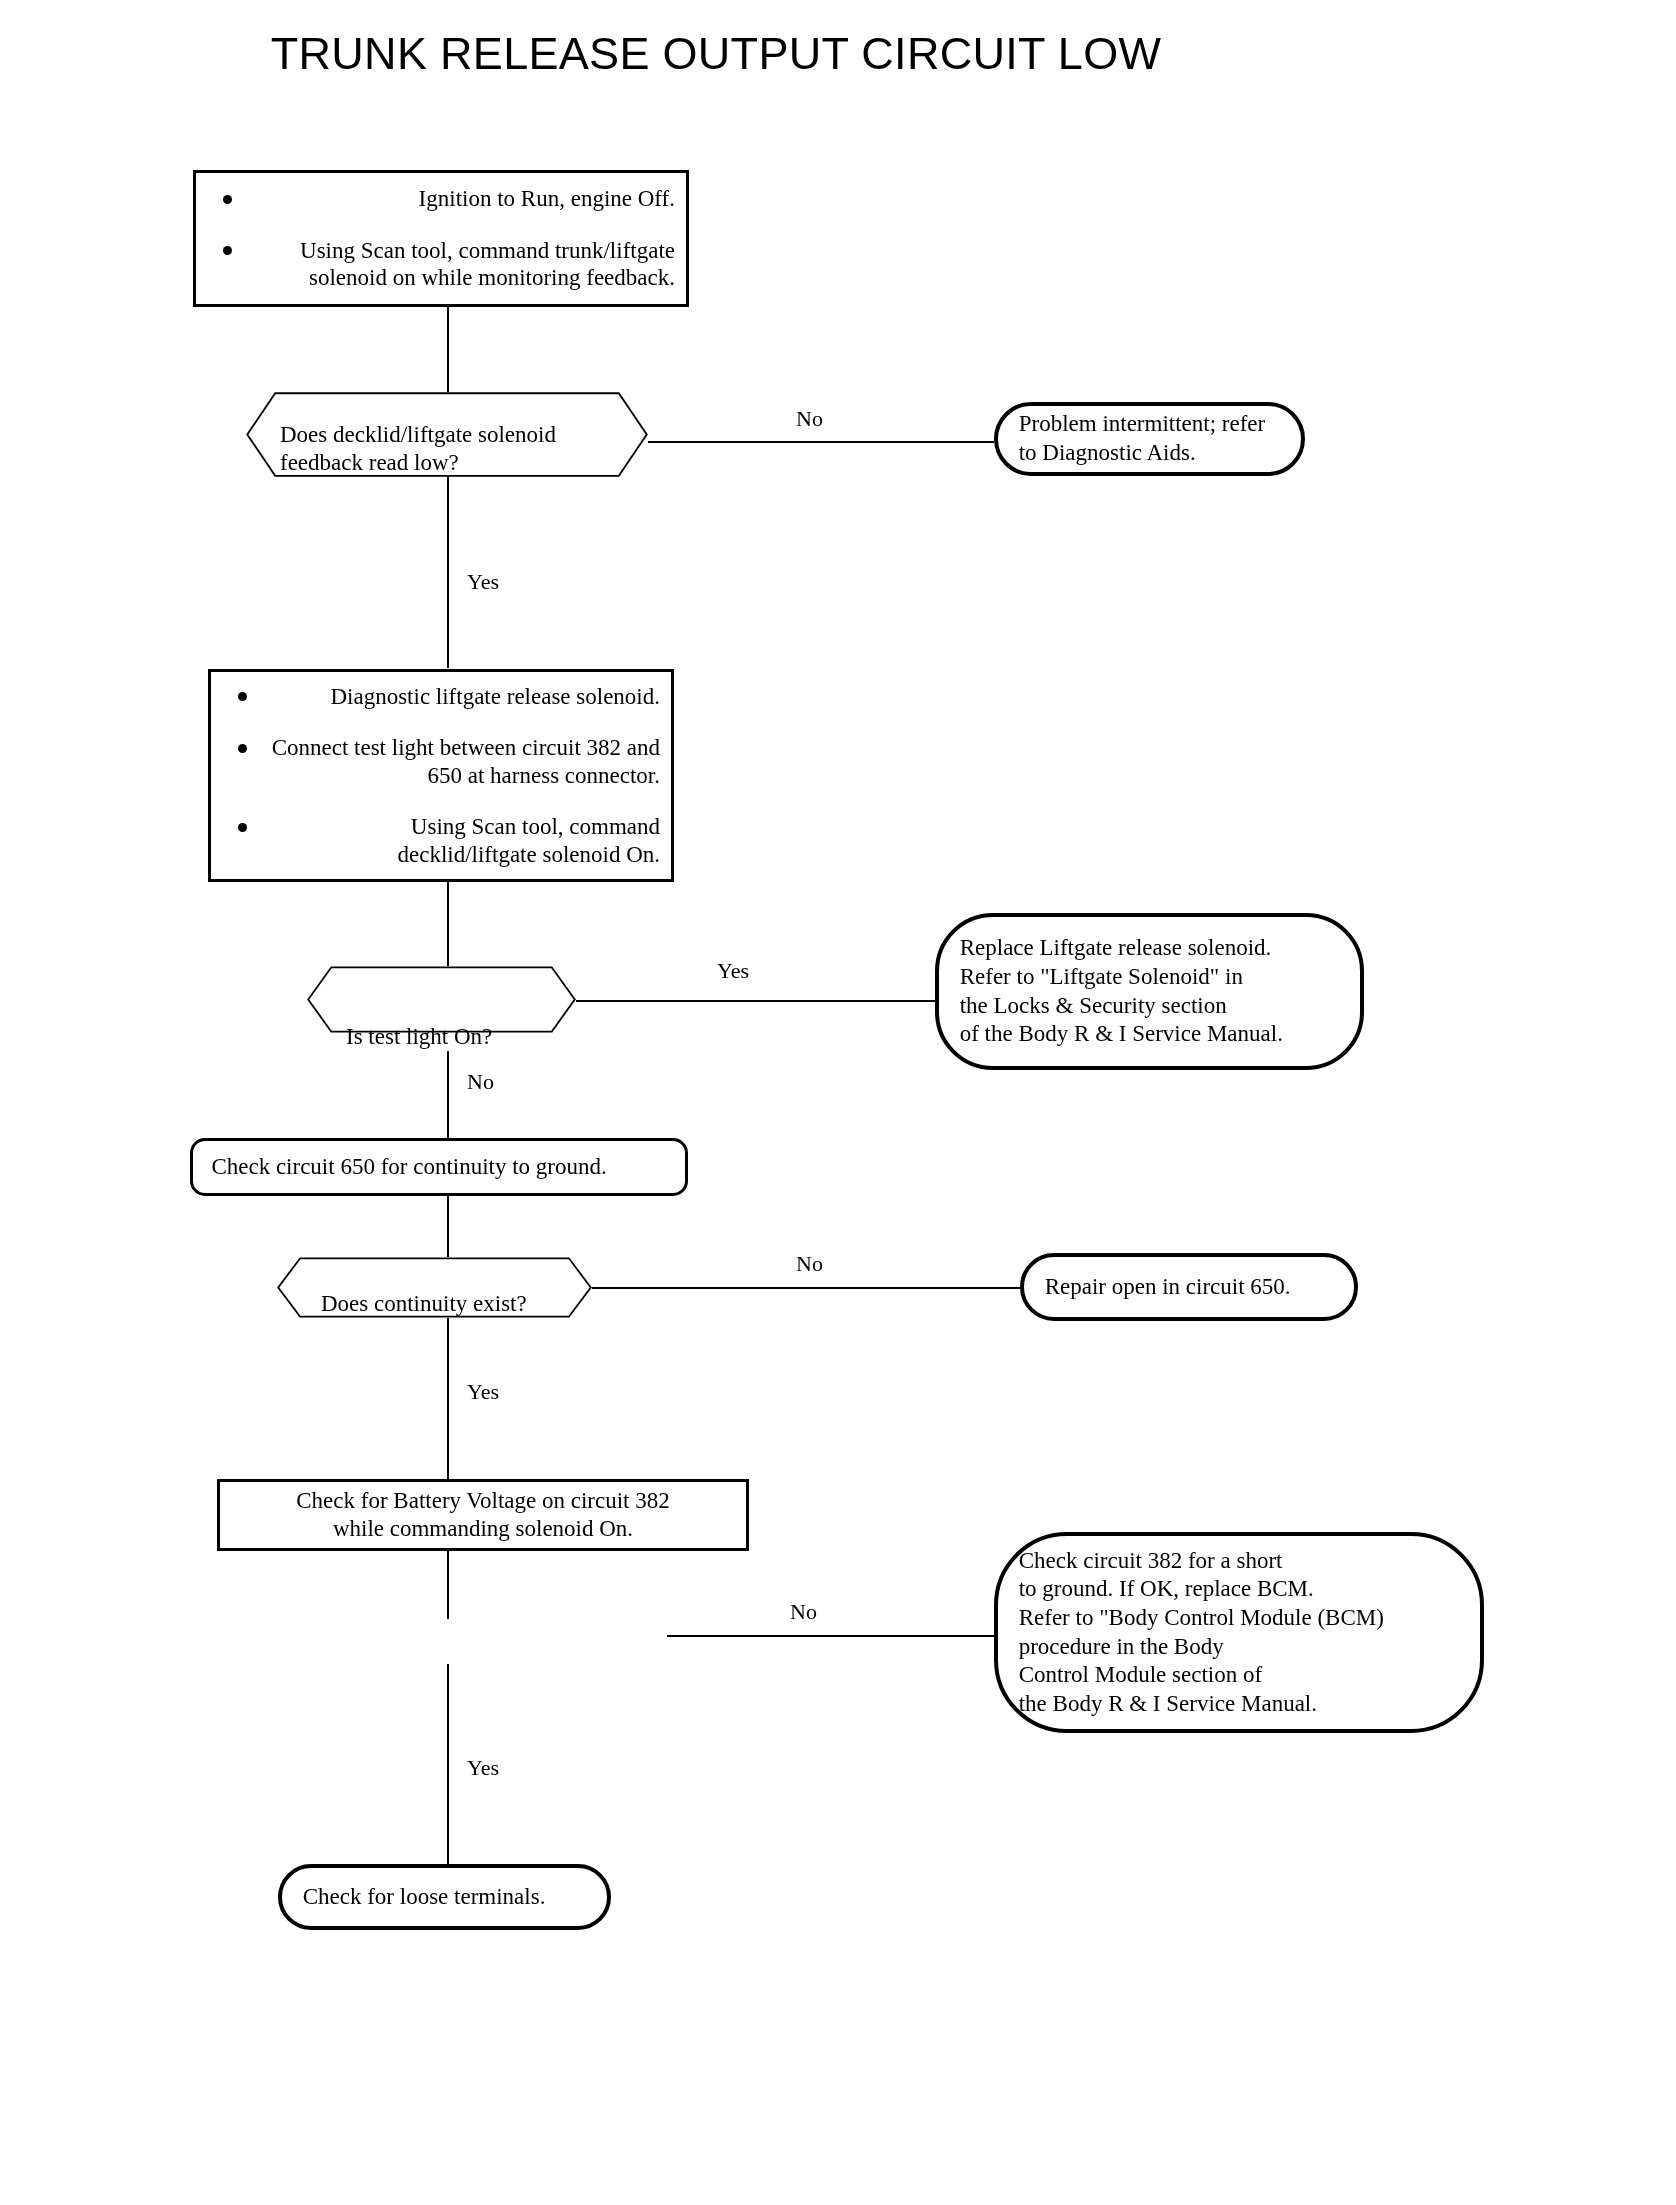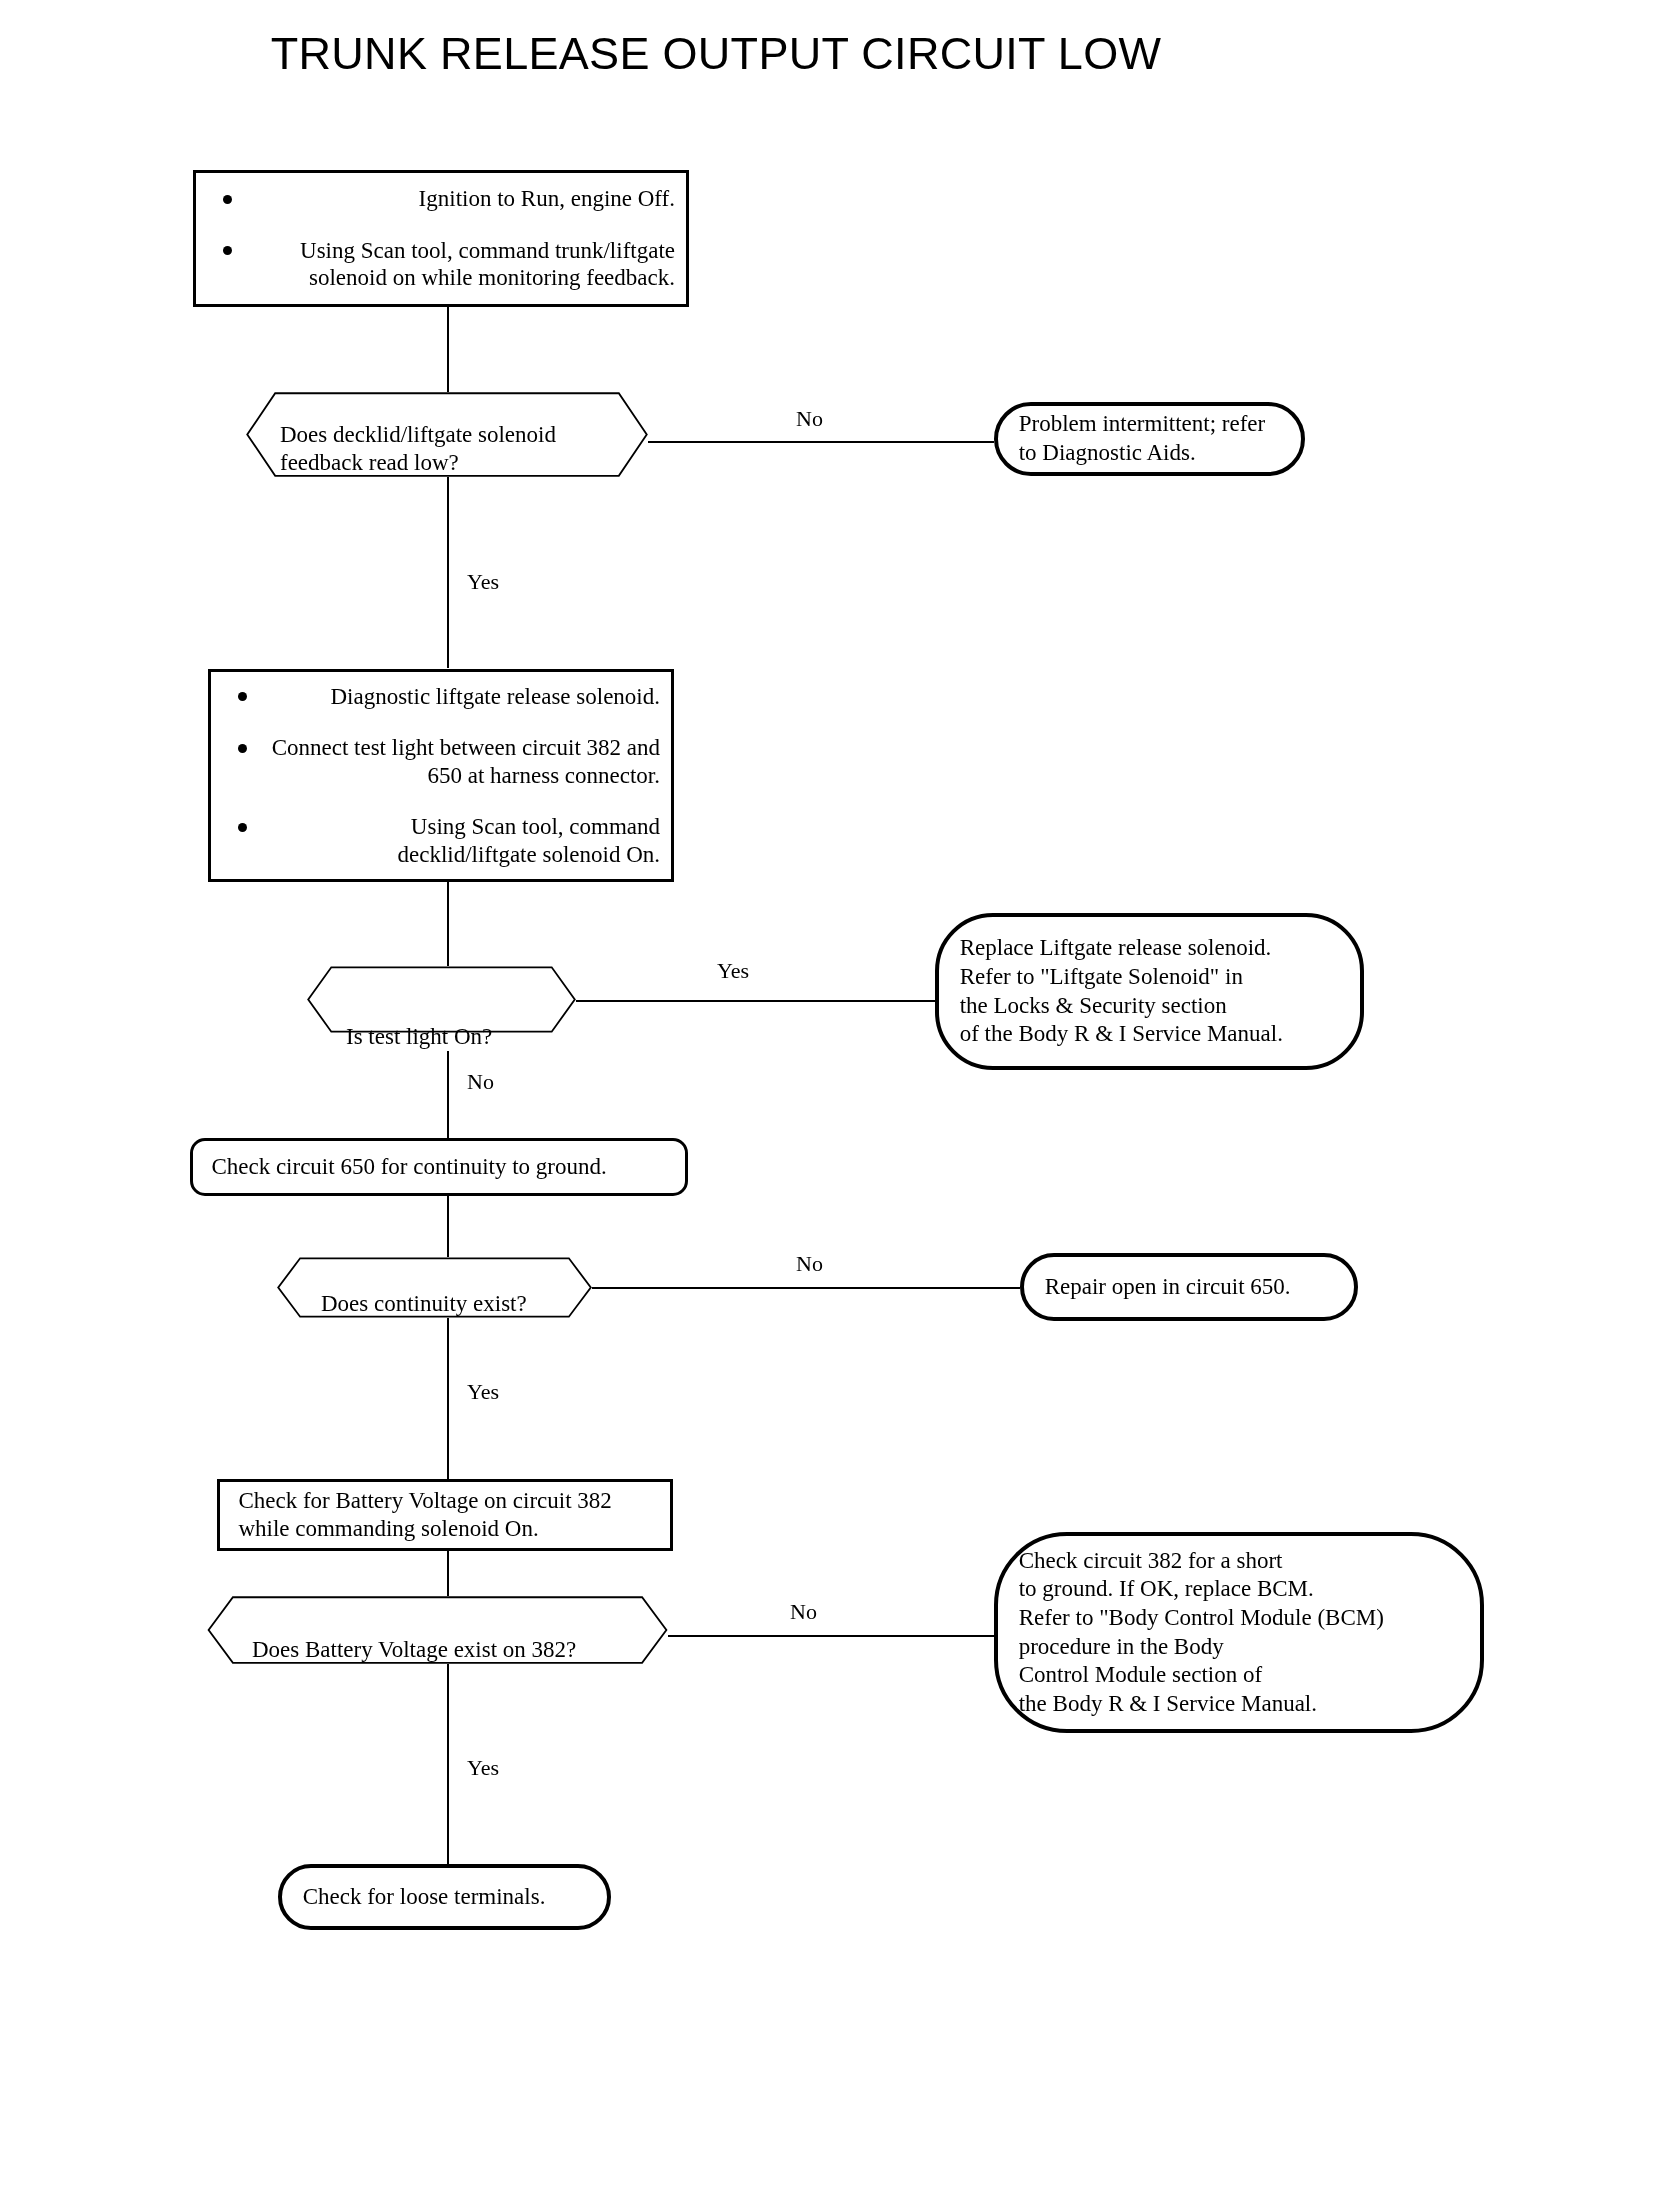--- a/index.html
+++ b/index.html
@@ -243,33 +243,27 @@
     <svg width="315" height="61" viewBox="0 0 518 100">
       <polygon points="38,2 480,2 516,50 480,98 38,98 2,50" fill="#ffffff" stroke="#000000" stroke-width="3"></polygon>
     </svg>
     <div class="hex-label" style="padding-left:44px; padding-right:24px;">Does continuity exist?</div>
   </div>
 
   <div class="node terminator" style="left:1020px; top:1253px; width:338px; height:68px; border-radius:34px;">
     <div class="term-text">Repair open in circuit 650.</div>
   </div>
 
-  <div class="node process" style="left:217px; top:1479px; width:456px; height:72px; padding:0 2.4px;">
+  <div class="node process" style="left:217px; top:1479px; width:532px; height:72px; padding:0 2.4px;text-align:center;">
     <div class="plain-text">
       <div>Check for Battery Voltage on circuit 382</div>
       <div>while commanding solenoid On.</div>
     </div>
   </div>
 
-  <div class="node decision" style="left:207px; top:1596px; width:461px; height:68px;">
-    <svg width="461" height="68" viewBox="0 0 758 112">
-      <polygon points="42,2 716,2 756,56 716,110 42,110 2,56" fill="#ffffff" stroke="#000000" stroke-width="3"></polygon>
-    </svg>
-    <div class="hex-label" style="padding-left:45px; padding-right:24px;">Does Battery Voltage exist on 382?</div>
-  </div>
 
   <div class="node terminator" style="left:994px; top:1532px; width:490px; height:201px; border-radius:73px;">
     <div class="term-text">
       <div>Check circuit 382 for a short</div>
       <div>to ground. If OK, replace BCM.</div>
       <div>Refer to "Body Control Module (BCM)</div>
       <div>procedure in the Body</div>
       <div>Control Module section of</div>
       <div>the Body R &amp; I Service Manual.</div>
     </div>

